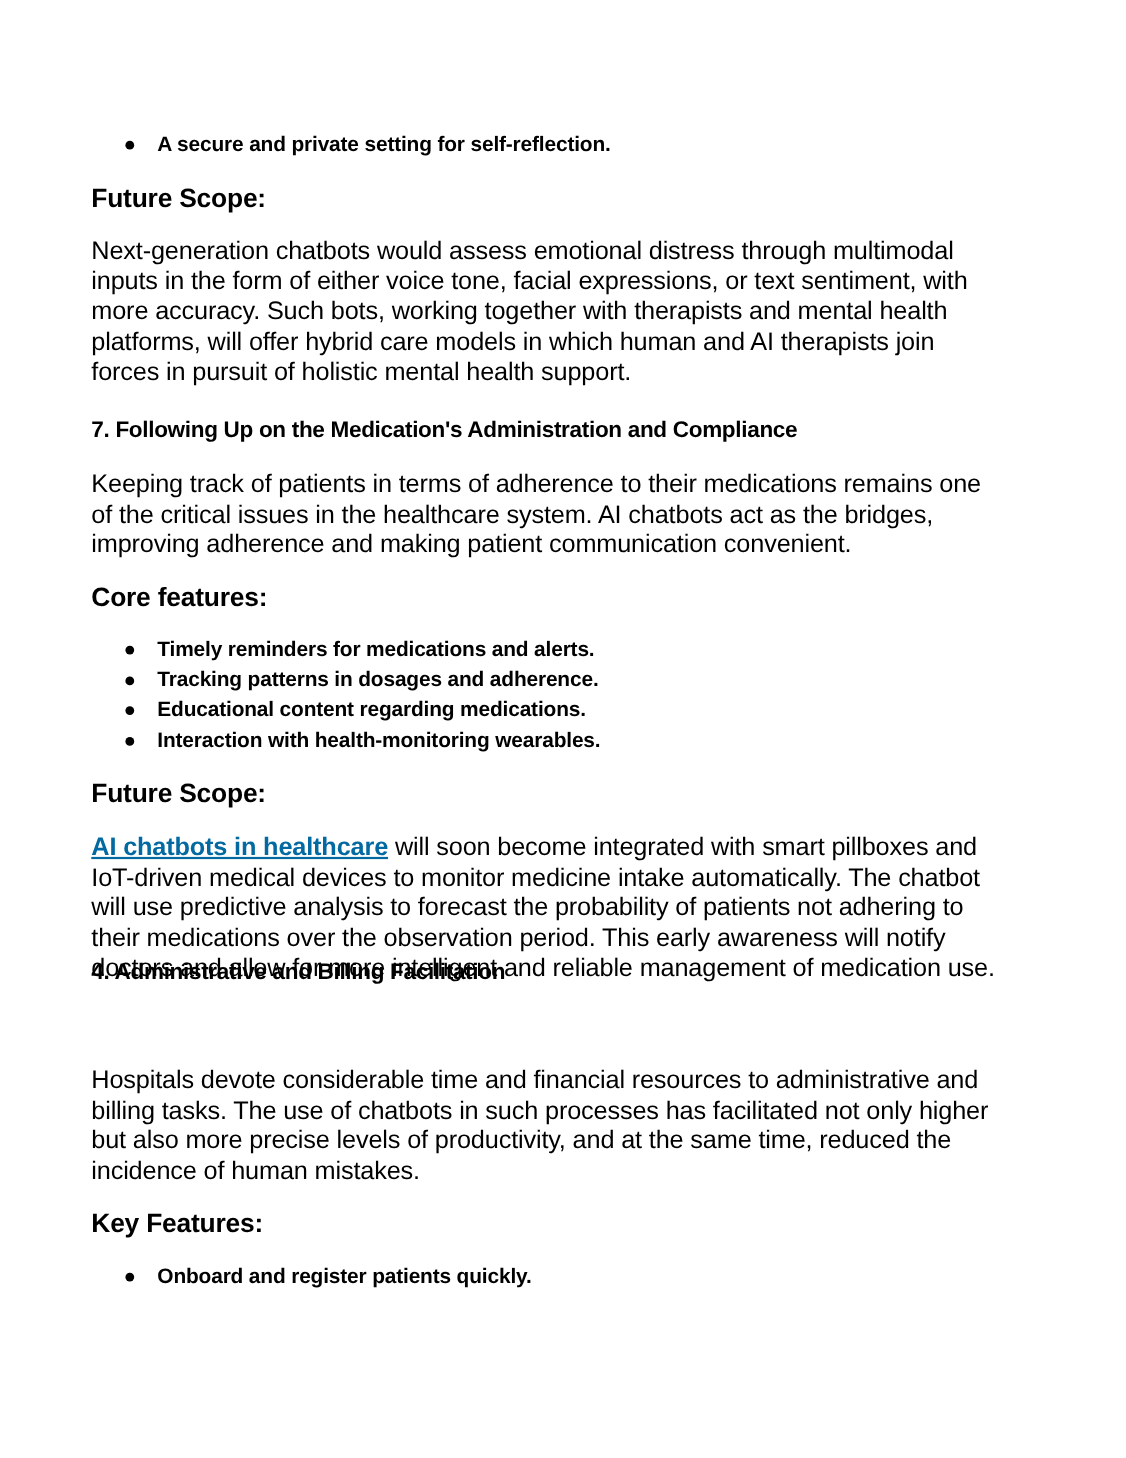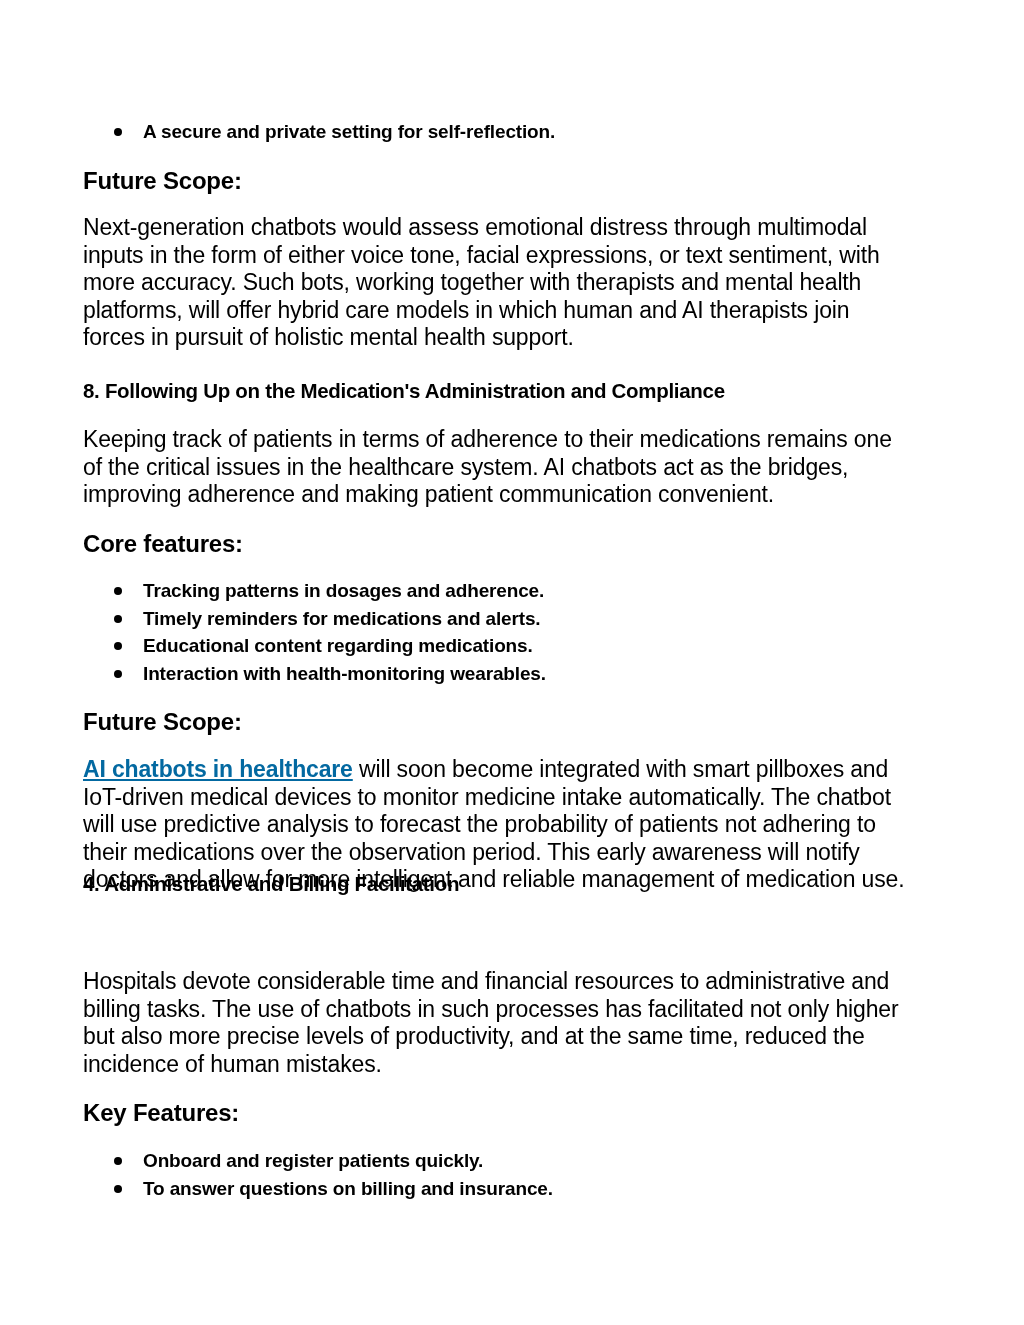--- a/index.html
+++ b/index.html
@@ -70,41 +70,40 @@
 <div class="page">
 
   <ul class="bullet-list abs" style="top:118px;">
     <li><span class="dot"></span><span>A secure and private setting for self-reflection.</span></li>
   </ul>
 
   <div class="label abs" style="top:167px;">Future Scope:</div>
 
   <p class="txt abs" style="top:214px;">Next-generation chatbots would assess emotional distress through multimodal inputs in the form of either voice tone, facial expressions, or text sentiment, with more accuracy. Such bots, working together with therapists and mental health platforms, will offer hybrid care models in which human and AI therapists join forces in pursuit of holistic mental health support.</p>
 
-  <h2 class="heading abs" style="top:377px;">8. Following Up on the Medication's Administration and Compliance</h2>
+  <h2 class="heading abs" style="top:377px;">7. Following Up on the Medication's Administration and Compliance</h2>
 
   <p class="txt abs" style="top:426px;">Keeping track of patients in terms of adherence to their medications remains one of the critical issues in the healthcare system. AI chatbots act as the bridges, improving adherence and making patient communication convenient.</p>
 
   <div class="label abs" style="top:530px;">Core features:</div>
 
   <ul class="bullet-list abs" style="top:577px;">
+    <li><span class="dot"></span><span>Timely reminders for medications and alerts.</span></li>
     <li><span class="dot"></span><span>Tracking patterns in dosages and adherence.</span></li>
-    <li><span class="dot"></span><span>Timely reminders for medications and alerts.</span></li>
     <li><span class="dot"></span><span>Educational content regarding medications.</span></li>
     <li><span class="dot"></span><span>Interaction with health-monitoring wearables.</span></li>
   </ul>
 
   <div class="label abs" style="top:708px;">Future Scope:</div>
 
   <p class="txt abs" style="top:756px;"><a class="link">AI chatbots in healthcare</a><span> will soon become integrated with smart pillboxes and IoT-driven medical devices to monitor medicine intake automatically. The chatbot will use predictive analysis to forecast the probability of patients not adhering to their medications over the observation period. This early awareness will notify doctors and allow for more intelligent and reliable management of medication use.</span></p>
 
   <h2 class="heading abs" style="top:870px;">4. Administrative and Billing Facilitation</h2>
 
   <p class="txt abs" style="top:968px;">Hospitals devote considerable time and financial resources to administrative and billing tasks. The use of chatbots in such processes has facilitated not only higher but also more precise levels of productivity, and at the same time, reduced the incidence of human mistakes.</p>
 
   <div class="label abs" style="top:1099px;">Key Features:</div>
 
   <ul class="bullet-list abs" style="top:1147px;">
     <li><span class="dot"></span><span>Onboard and register patients quickly.</span></li>
-    <li><span class="dot"></span><span>To answer questions on billing and insurance.</span></li>
   </ul>
 
 </div>
 
 </body></html>

